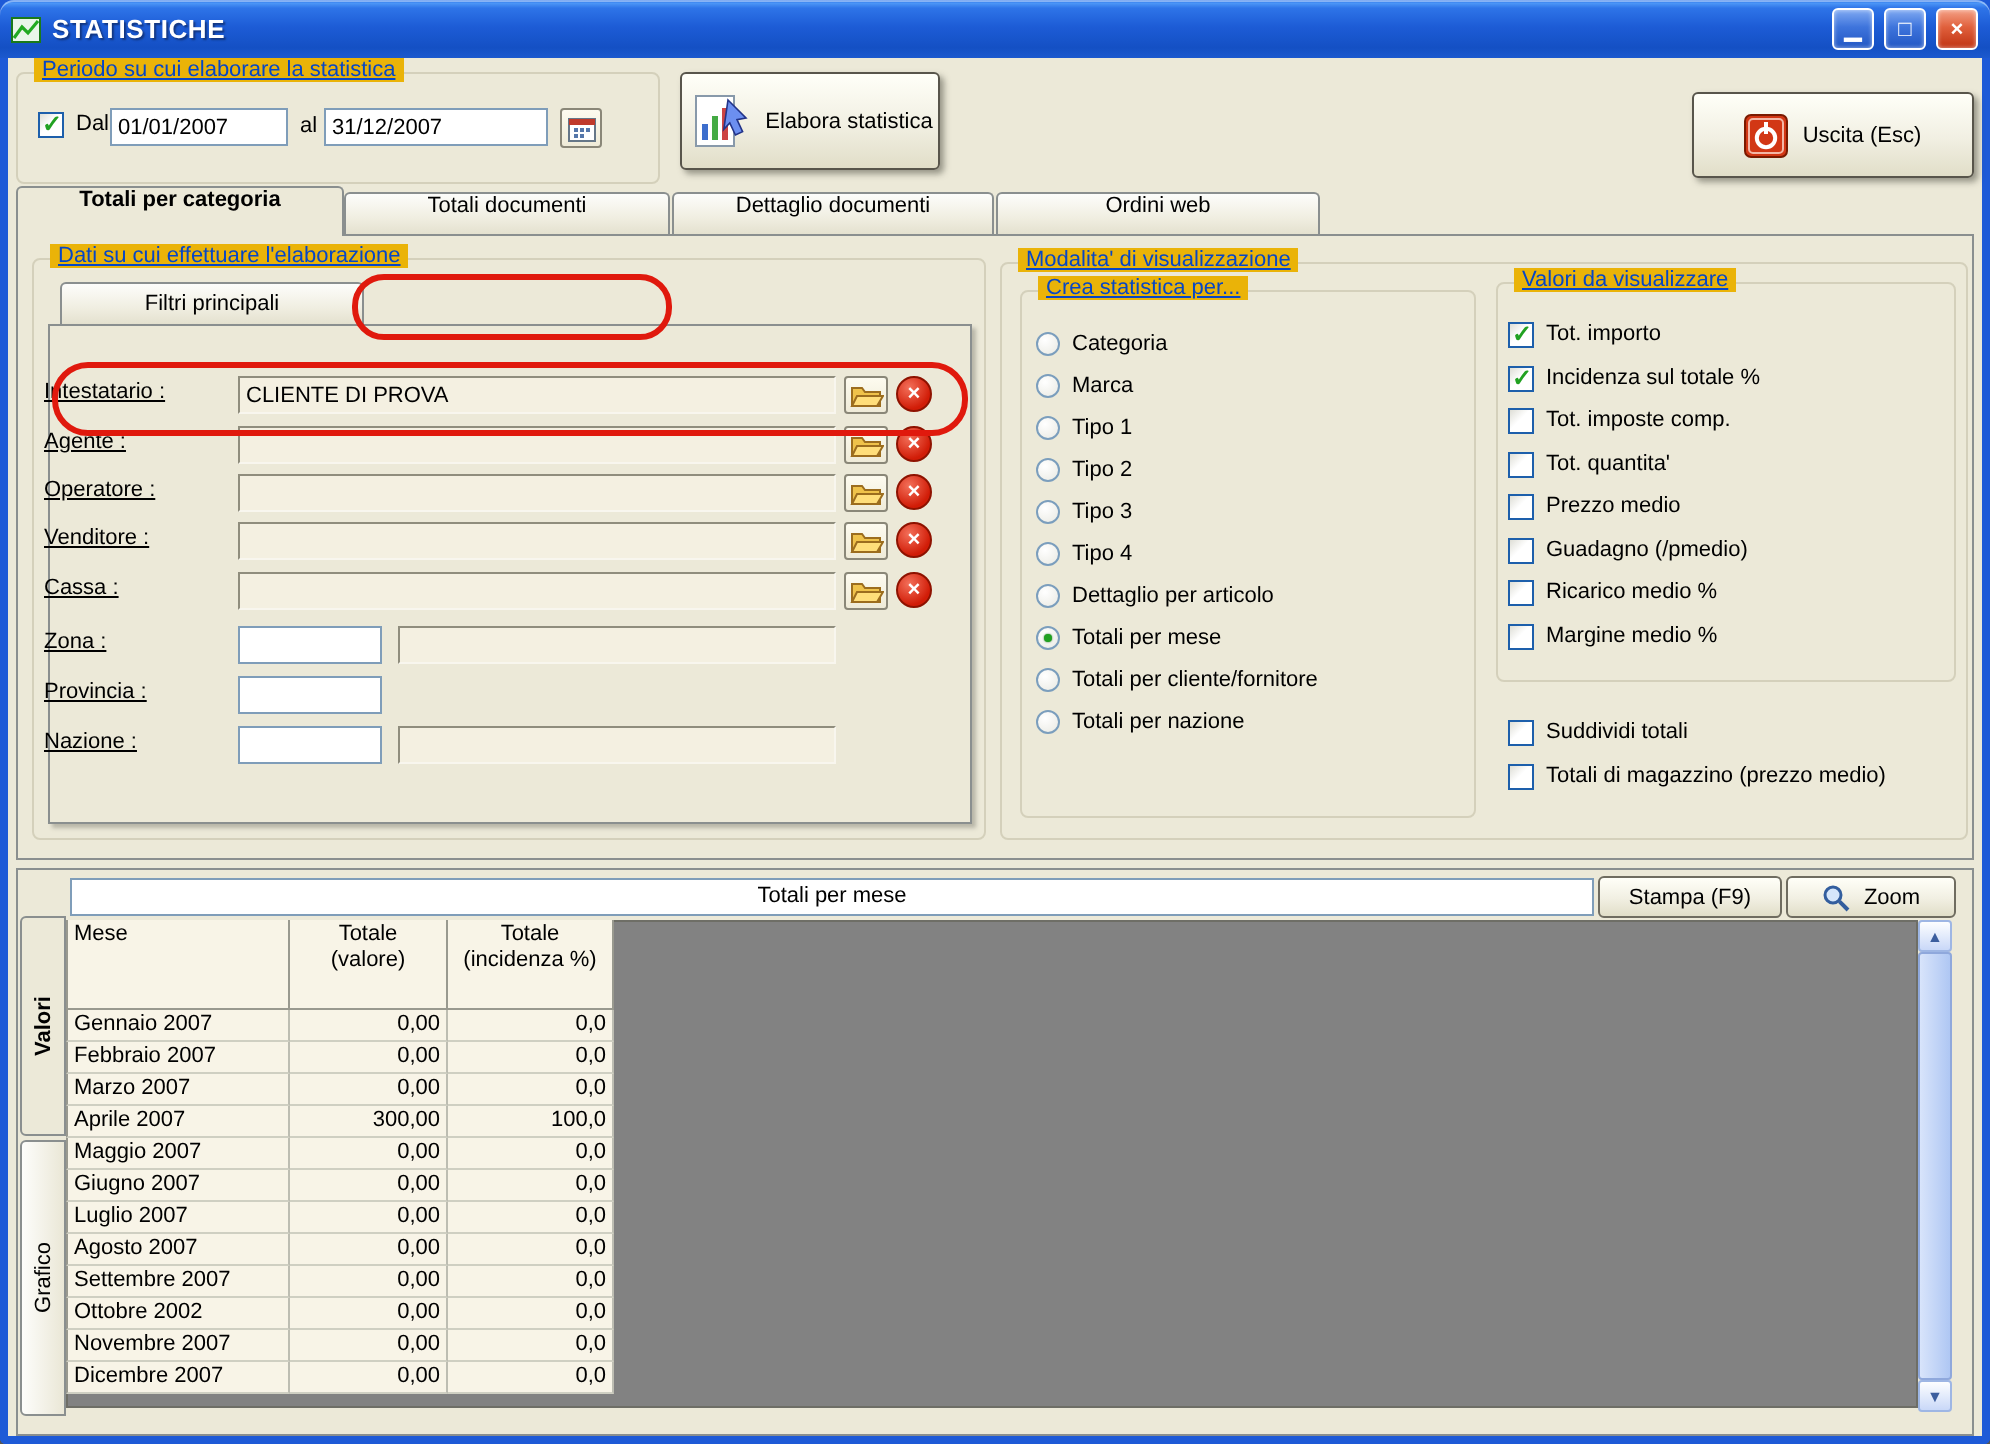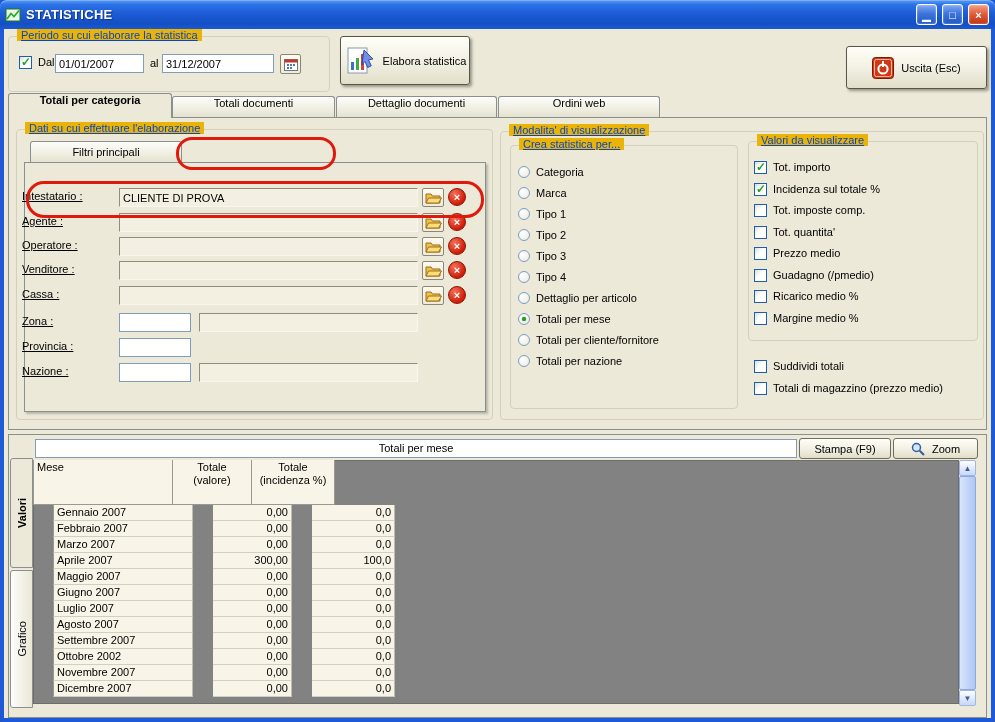--- a/index.html
+++ b/index.html
@@ -69,26 +69,26 @@
 
   
   .rtitle { position:absolute; background:#fff; border:1px solid #7F9DB9; text-align:center; line-height:17px; }
   .vtab { position:absolute; left:6px; width:23px; border:1px solid #8A8F8F; border-radius:3px 0 0 3px; cursor:pointer;
           background:linear-gradient(90deg,#FDFDFB,#EAE7D6); display:flex; align-items:center; justify-content:center; }
   .vtab span { writing-mode:vertical-rl; transform:rotate(180deg); }
   .vtab.active { background:#ECE9D8; font-weight:bold; }
   .gray { position:absolute; background:var(--gray_bg,#828282); border:1px solid #6E6E66; }
   .datatable { position:absolute; }
   .thead,.tr { display:flex; }
-  .c1 { width:140px; } .c2 { width:79px; } .c3 { width:83px; }
+  .c1 { width:112px; } .c2 { width:79px; } .c3 { width:83px; }
   .th { height:45px; background:var(--table_bg,#F8F4E7); border:1px solid #99998F; border-left:none; border-top:none;
         white-space:pre-line; padding:1px 3px; text-align:center; line-height:13px; }
   .th.c1 { text-align:left; border-left:1px solid #99998F; }
   .td { height:16px; line-height:15px; background:var(--table_bg,#F8F4E7); border-right:1px solid #BDBDB2;
-        border-bottom:1px solid #CFCFC2; padding:0 3px; overflow:hidden;margin-left:20px; }
+        border-bottom:1px solid #CFCFC2; padding:0 3px; overflow:hidden; }
   .td.c1 { border-left:1px solid #99998F; }
   .num { text-align:right; }
 
   .sb { position:absolute; width:17px; display:flex; flex-direction:column; }
   .sbbtn { height:16px; border:1px solid #9EB6E4; border-radius:2px; color:#3C5E9E; font-size:8px; cursor:pointer;
            background:linear-gradient(180deg,#FDFEFF,#C9D8F8); display:flex; align-items:center; justify-content:center; }
   .sbthumb { flex:1; border:1px solid #8FA8DC; border-radius:2px; cursor:pointer;
            background:linear-gradient(90deg,#D8E4FB,#AFC7F3); }
 
   .ann { position:absolute; border:3px solid var(--annotation_red,#E0190D); pointer-events:none; z-index:60; background:transparent; }

